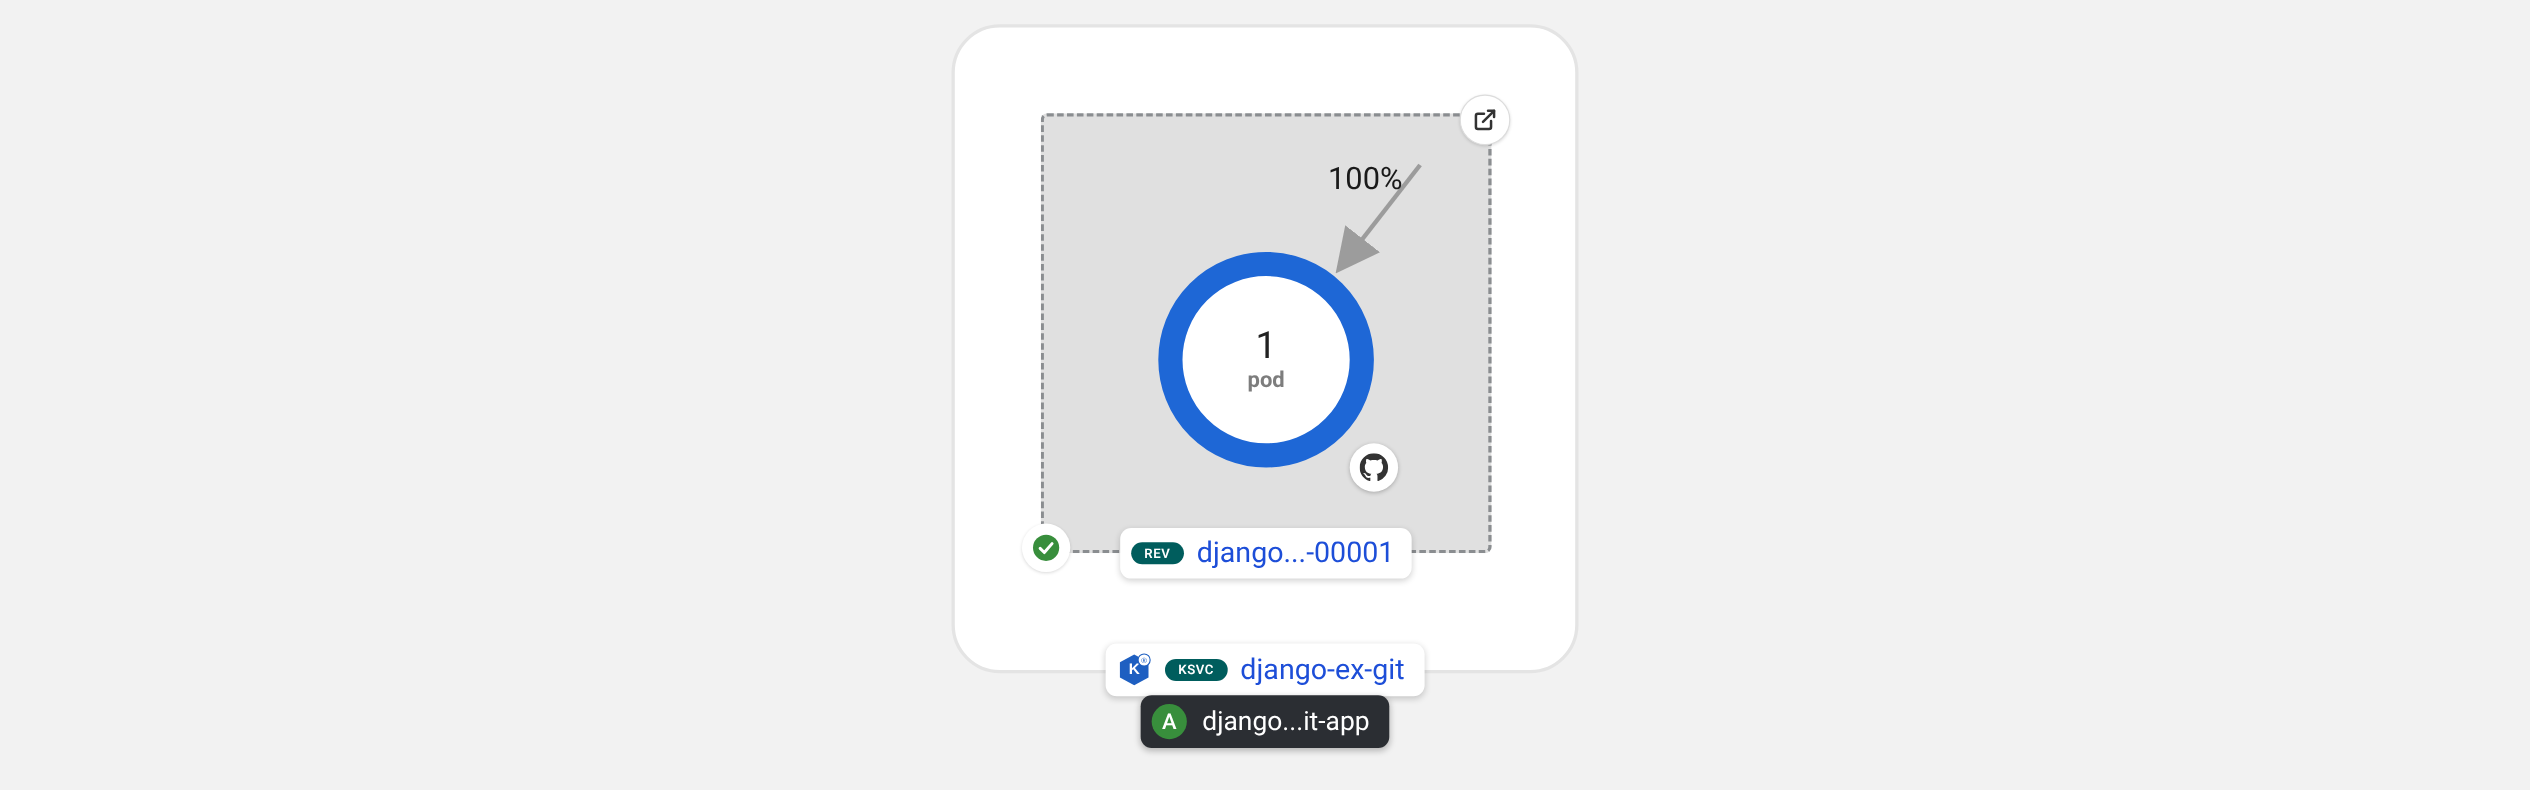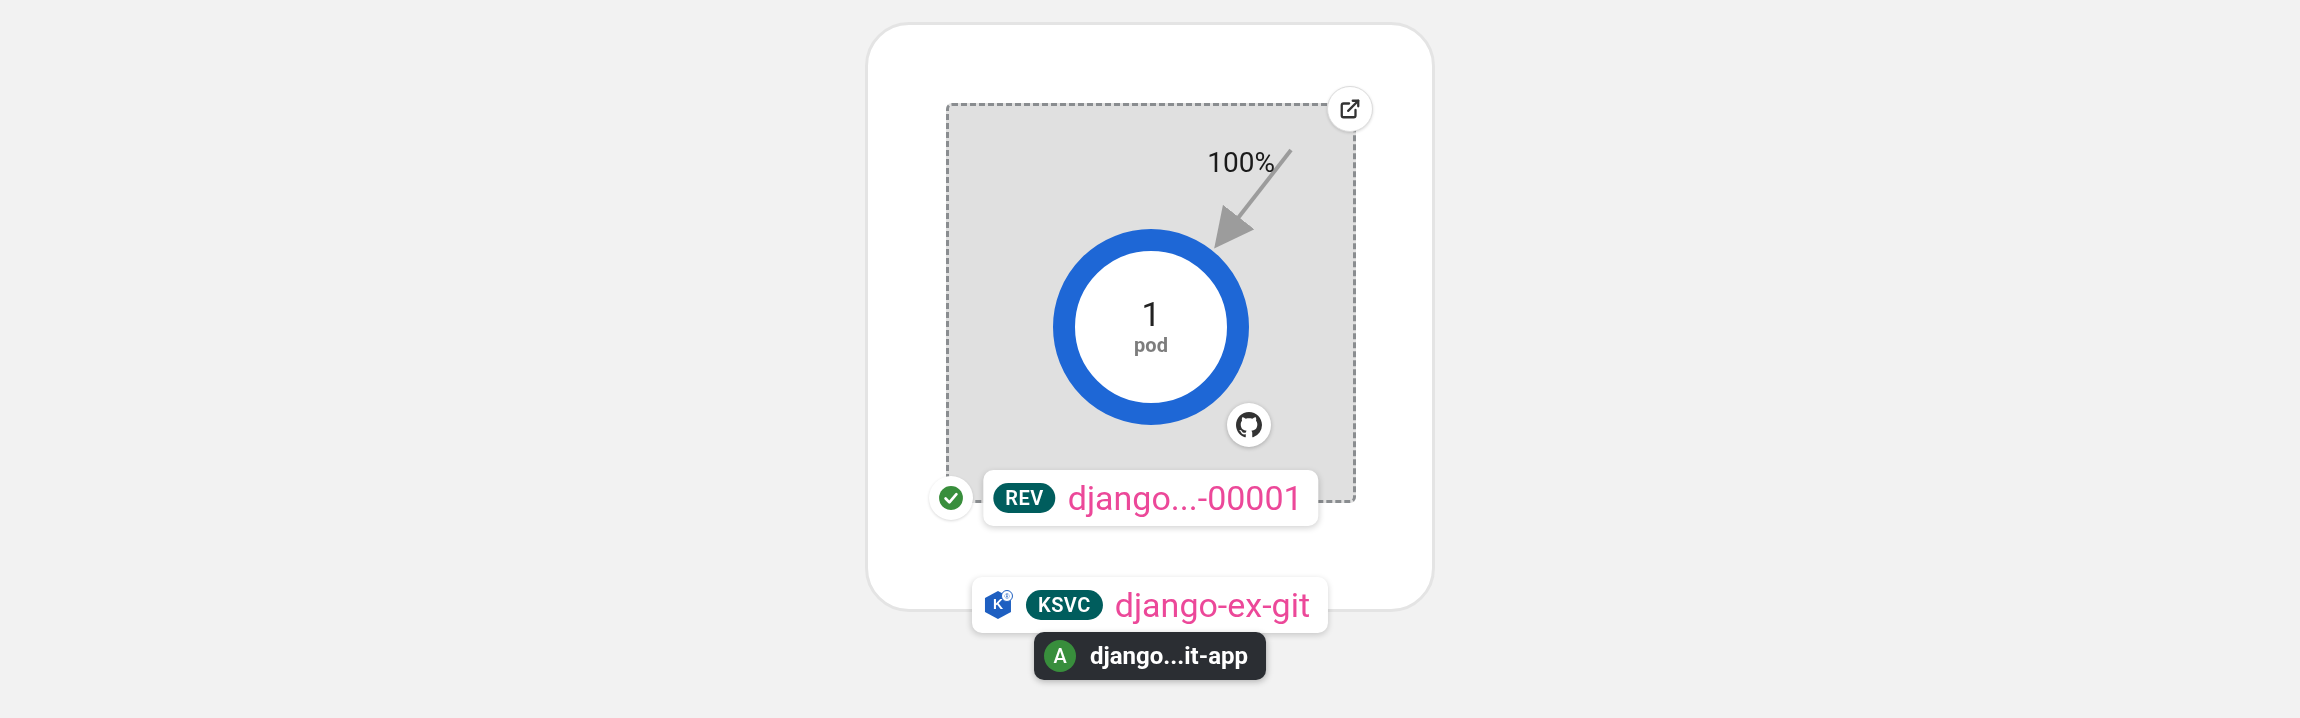--- a/index.html
+++ b/index.html
@@ -118,26 +118,26 @@
     align-items: center;
     gap: 12px;
     box-shadow: 0 2px 6px rgba(0,0,0,0.18);
     white-space: nowrap;
     cursor: pointer;
   }
   .rev-badge, .ksvc-badge {
     background: #005D5D;
     color: #ffffff;
     font-weight: 600;
-    font-size: 20px;
+    font-size: 12px;
     padding: 3px 12px;
     border-radius: 999px;
     letter-spacing: 0.5px;
   }
-  .rev-name, .ksvc-name { font-size: 34px; color: #ec4899; }
+  .rev-name, .ksvc-name { font-size: 26px; color: #1d4ed8; }
   .ksvc-chip {
     position: absolute;
     left: 50%;
     bottom: -24px;
     transform: translateX(-50%);
     background: #ffffff;
     border-radius: 10px;
     padding: 8px 18px 8px 10px;
     display: flex;
     align-items: center;
@@ -167,21 +167,21 @@
   }
   .app-badge {
     width: 32px; height: 32px;
     border-radius: 50%;
     background: #388e3c;
     color: #ffffff;
     display: flex; align-items: center; justify-content: center;
     font-size: 20px;
     font-weight: 500;
   }
-  .app-name { font-size: 24px; color: #ffffff; font-weight: bold; }
+  .app-name { font-size: 24px; color: #ffffff; }
 </style>
 </head>
 <body>
 
 <div class="stage">
 
   <div class="outer-card">
 
     <div class="dashed-box">
 

